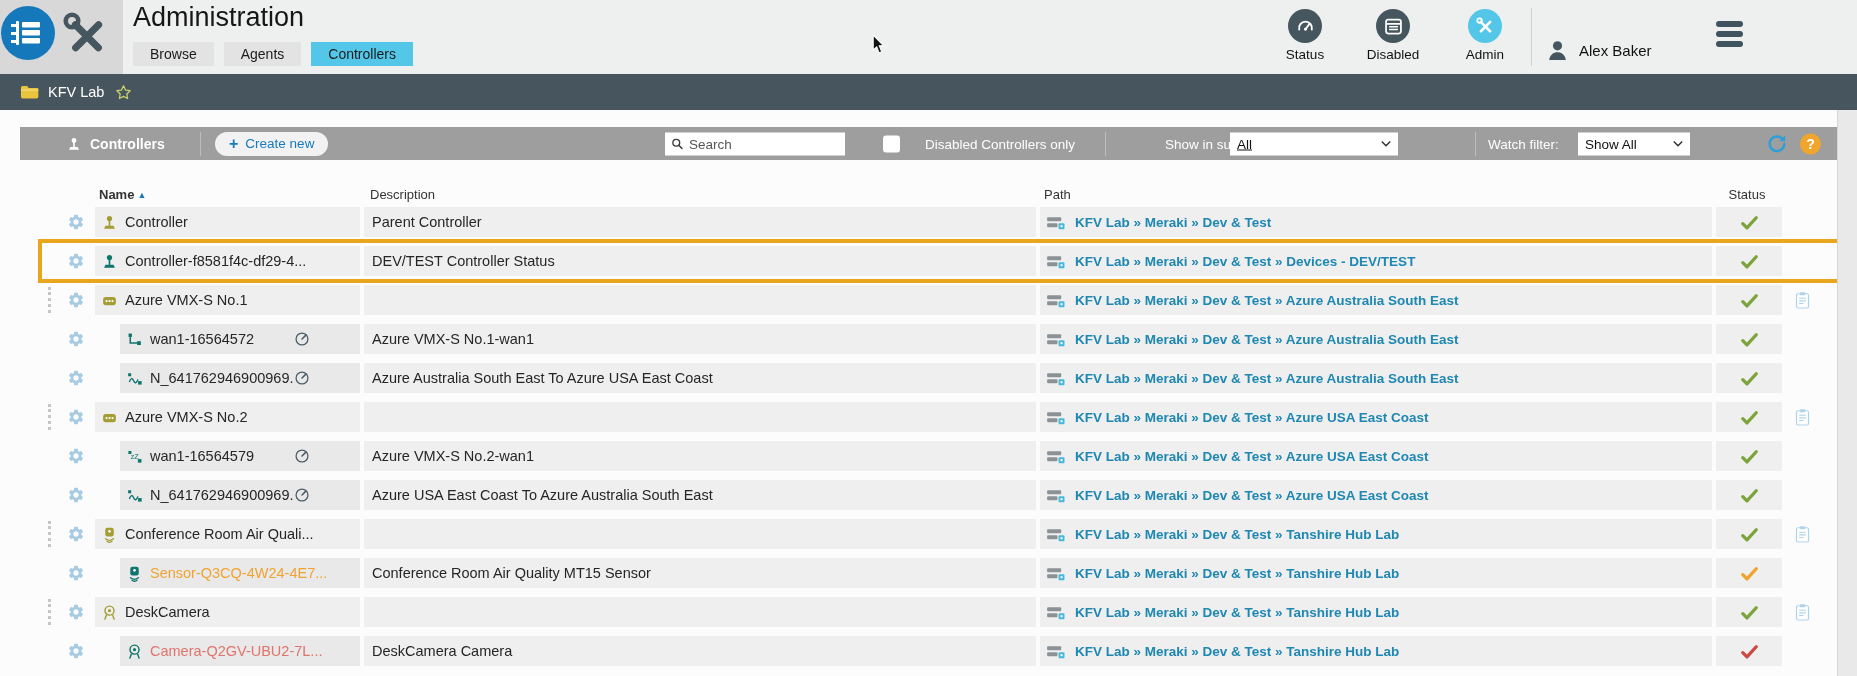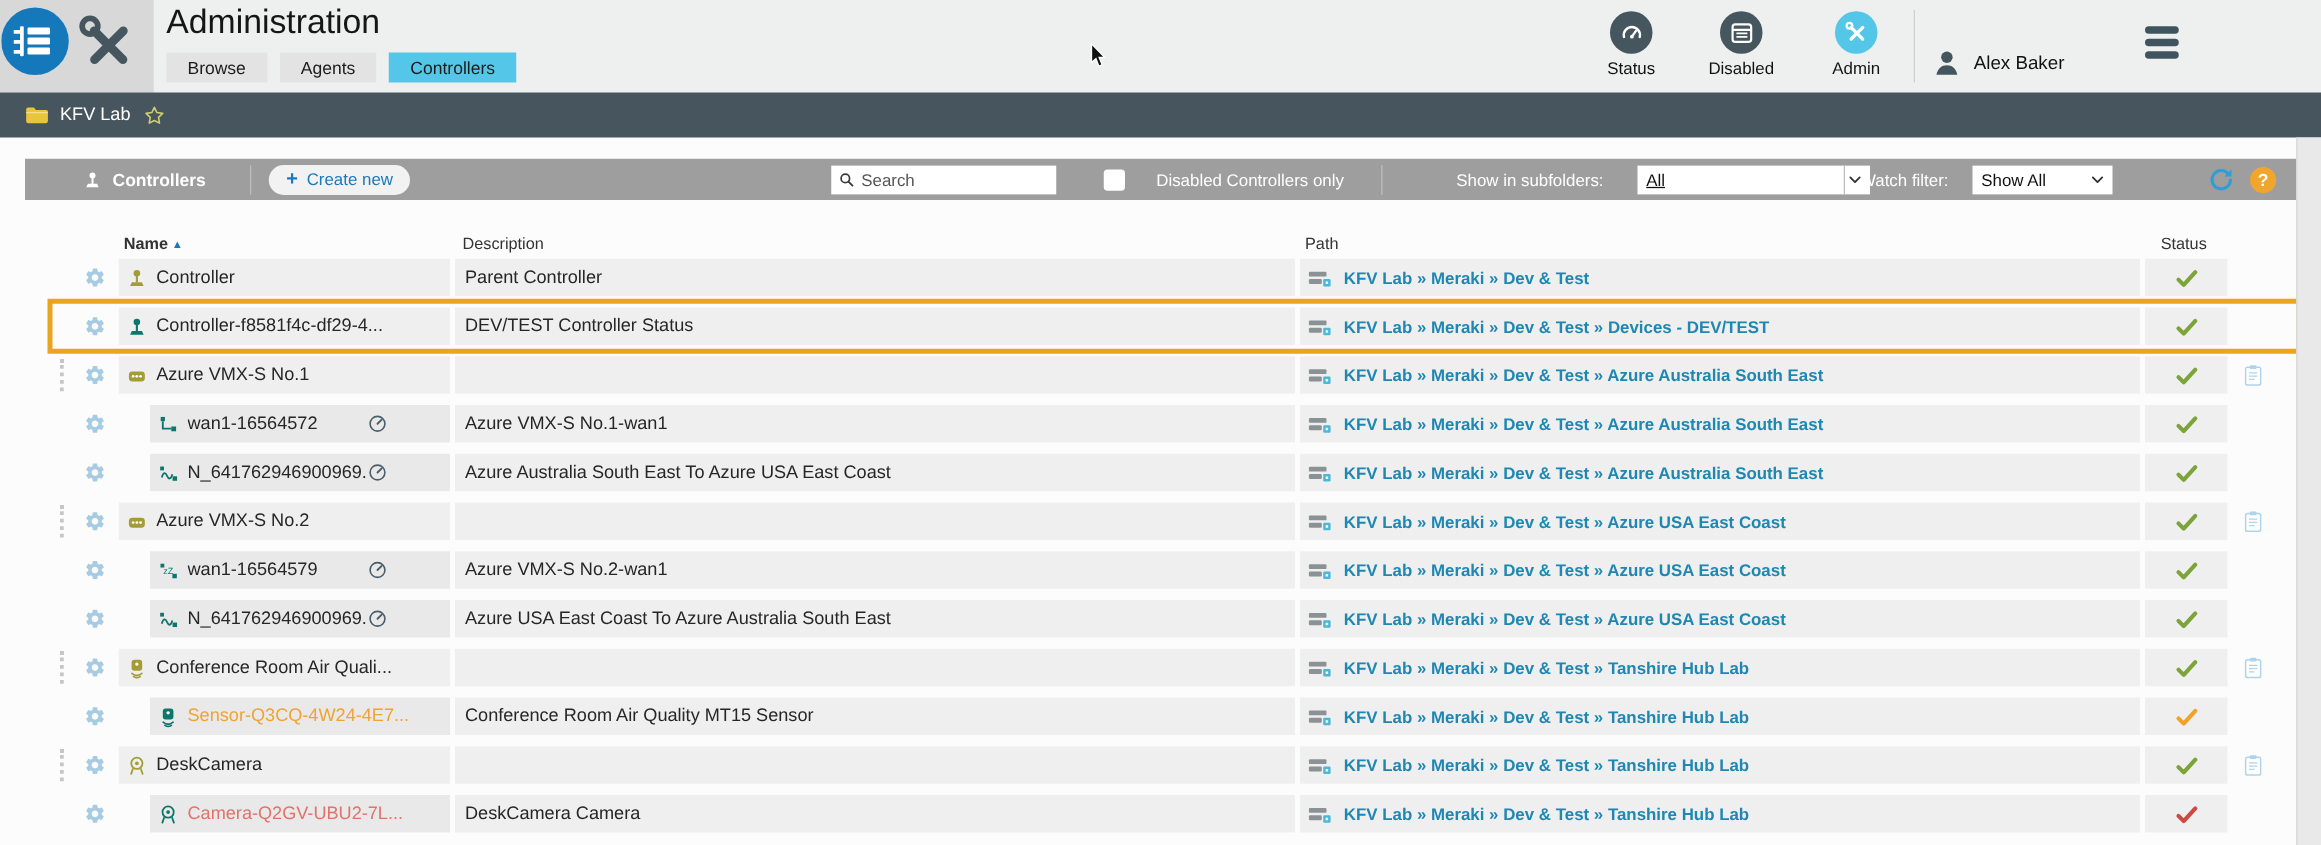--- a/index.html
+++ b/index.html
@@ -206,21 +206,21 @@
       <svg viewBox="0 0 18 18">
           <circle cx="7.3" cy="7.3" r="4.7" stroke="#3a3a3a" stroke-width="1.9" fill="none"></circle>
           <path d="M10.8 10.8l4.4 4.4" stroke="#3a3a3a" stroke-width="2.1" stroke-linecap="round"></path>
         </svg>
       <input type="text" placeholder="Search" style="">
     </div>
     <div class="tb-check"></div>
     <div class="tb-text" style="left:888px;margin-left:17px;">Disabled Controllers only</div>
     <div class="tb-sep" style="left:1085px;"></div>
     <div class="tb-text" style="left:1100px;margin-left:45px;">Show in subfolders:</div>
-    <div class="tb-select" style="left:1290px; width:186px;text-decoration:underline;">
+    <div class="tb-select" style="left:1210px; width:168px;text-decoration:underline;">
       <span>All</span>
       <svg viewBox="0 0 12 8">
           <path d="M1.5 1.5L6 6l4.5-4.5" stroke="#333" stroke-width="1.8" fill="none" stroke-linecap="round" stroke-linejoin="round"></path>
         </svg>
     </div>
     <div class="tb-sep" style="left:1455px;"></div>
     <div class="tb-text" style="left:1468px;">Watch filter:</div>
     <div class="tb-select" style="left:1558px; width:112px;">
       <span>Show All</span>
       <svg viewBox="0 0 12 8">

